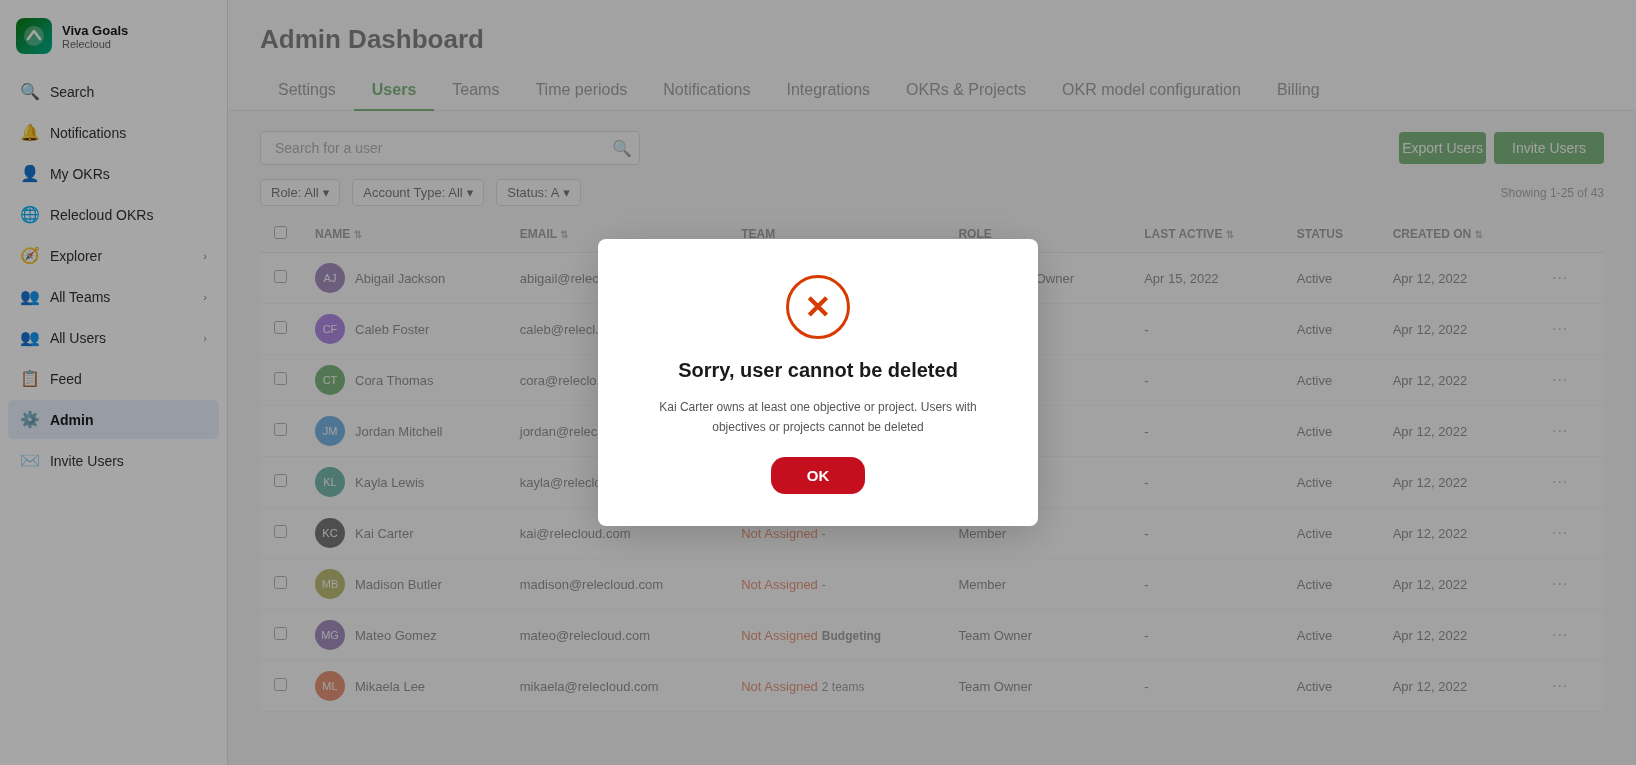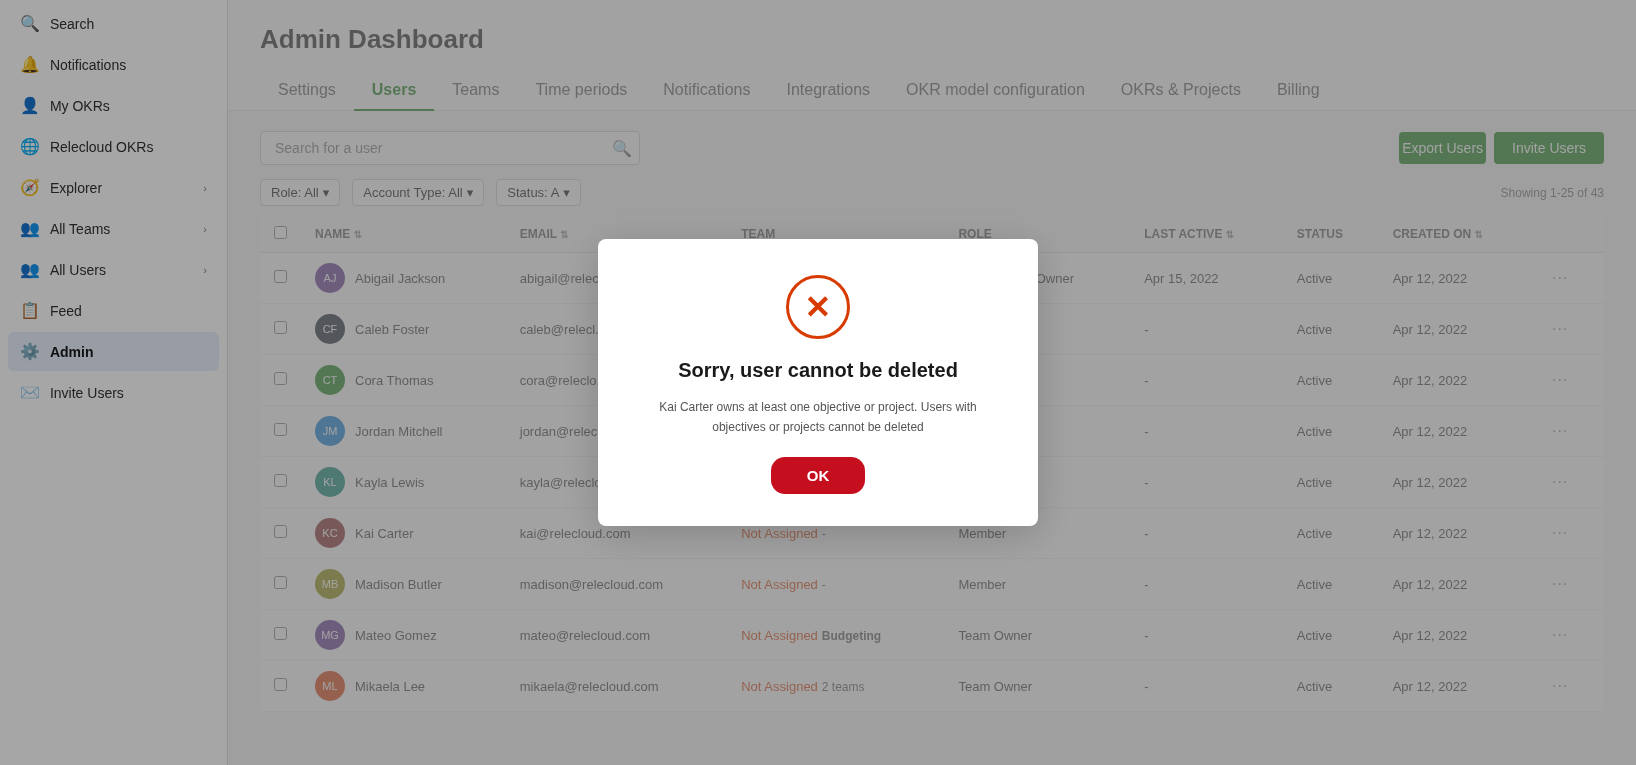--- a/index.html
+++ b/index.html
@@ -250,20 +250,32 @@
     
     .page-overlay-effect {
       pointer-events: none;
       opacity: 0.5;
     }
   </style>
 </head>
 <body>
 
 <div class="sidebar">
+  <div class="sidebar-logo">
+    <div class="logo-icon">
+      <svg width="22" height="22" viewBox="0 0 22 22" fill="none">
+        <circle cx="11" cy="11" r="10" fill="white" opacity="0.3"></circle>
+        <path d="M5 14 L11 6 L17 14" stroke="white" stroke-width="2.5" fill="none" stroke-linecap="round" stroke-linejoin="round"></path>
+      </svg>
+    </div>
+    <div class="logo-text">
+      <span class="logo-title">Viva Goals</span>
+      <span class="logo-sub">Relecloud</span>
+    </div>
+  </div>
 
   <div class="sidebar-nav">
     <div class="nav-item">
       <span class="nav-icon">🔍</span>
       <span>Search</span>
     </div>
     <div class="nav-item">
       <span class="nav-icon">🔔</span>
       <span>Notifications</span>
     </div>
@@ -308,22 +320,22 @@
 <div class="main page-overlay-effect">
   <div class="main-header">
     <h1 class="main-title">Admin Dashboard</h1>
     <div class="tabs">
       <div class="tab">Settings</div>
       <div class="tab active">Users</div>
       <div class="tab">Teams</div>
       <div class="tab">Time periods</div>
       <div class="tab">Notifications</div>
       <div class="tab">Integrations</div>
+      <div class="tab">OKRs &amp; Projects</div>
       <div class="tab">OKR model configuration</div>
-      <div class="tab">OKRs &amp; Projects</div>
       <div class="tab">Billing</div>
     </div>
   </div>
 
   <div class="main-content">
 
     <div style="display:flex; align-items:center; margin-bottom:14px; gap:12px;">
       <div class="search-input-wrap">
         <input type="text" placeholder="Search for a user" style="">
         <button class="search-icon-btn">🔍</button>
@@ -381,21 +393,21 @@
     <td>Organization Owner</td>
     <td>Apr 15, 2022</td>
     <td>Active</td>
     <td>Apr 12, 2022</td>
     <td><button class="actions-btn">···</button></td>
   </tr>
             <tr>
     <td class="cb-cell"><input type="checkbox" style=""></td>
     <td>
       <div class="user-cell">
-        <div class="avatar" style="background:#0f172a">CF</div>
+        <div class="avatar" style="background:#6d28d9">CF</div>
         <span>Caleb Foster</span>
       </div>
     </td>
     <td>caleb@relecl...</td>
     <td><span></span></td>
     <td>Team Owner</td>
     <td>-</td>
     <td>Active</td>
     <td>Apr 12, 2022</td>
     <td><button class="actions-btn">···</button></td>
@@ -445,21 +457,21 @@
     <td>Member</td>
     <td>-</td>
     <td>Active</td>
     <td>Apr 12, 2022</td>
     <td><button class="actions-btn">···</button></td>
   </tr>
             <tr>
     <td class="cb-cell"><input type="checkbox" style=""></td>
     <td>
       <div class="user-cell">
-        <div class="avatar" style="background:#7f1d1d">KC</div>
+        <div class="avatar" style="background:#000000">KC</div>
         <span>Kai Carter</span>
       </div>
     </td>
     <td>kai@relecloud.com</td>
     <td><span class="not-assigned">Not Assigned</span><span style="font-size:12px;color:#555;margin-left:4px;">-</span></td>
     <td>Member</td>
     <td>-</td>
     <td>Active</td>
     <td>Apr 12, 2022</td>
     <td><button class="actions-btn">···</button></td>

